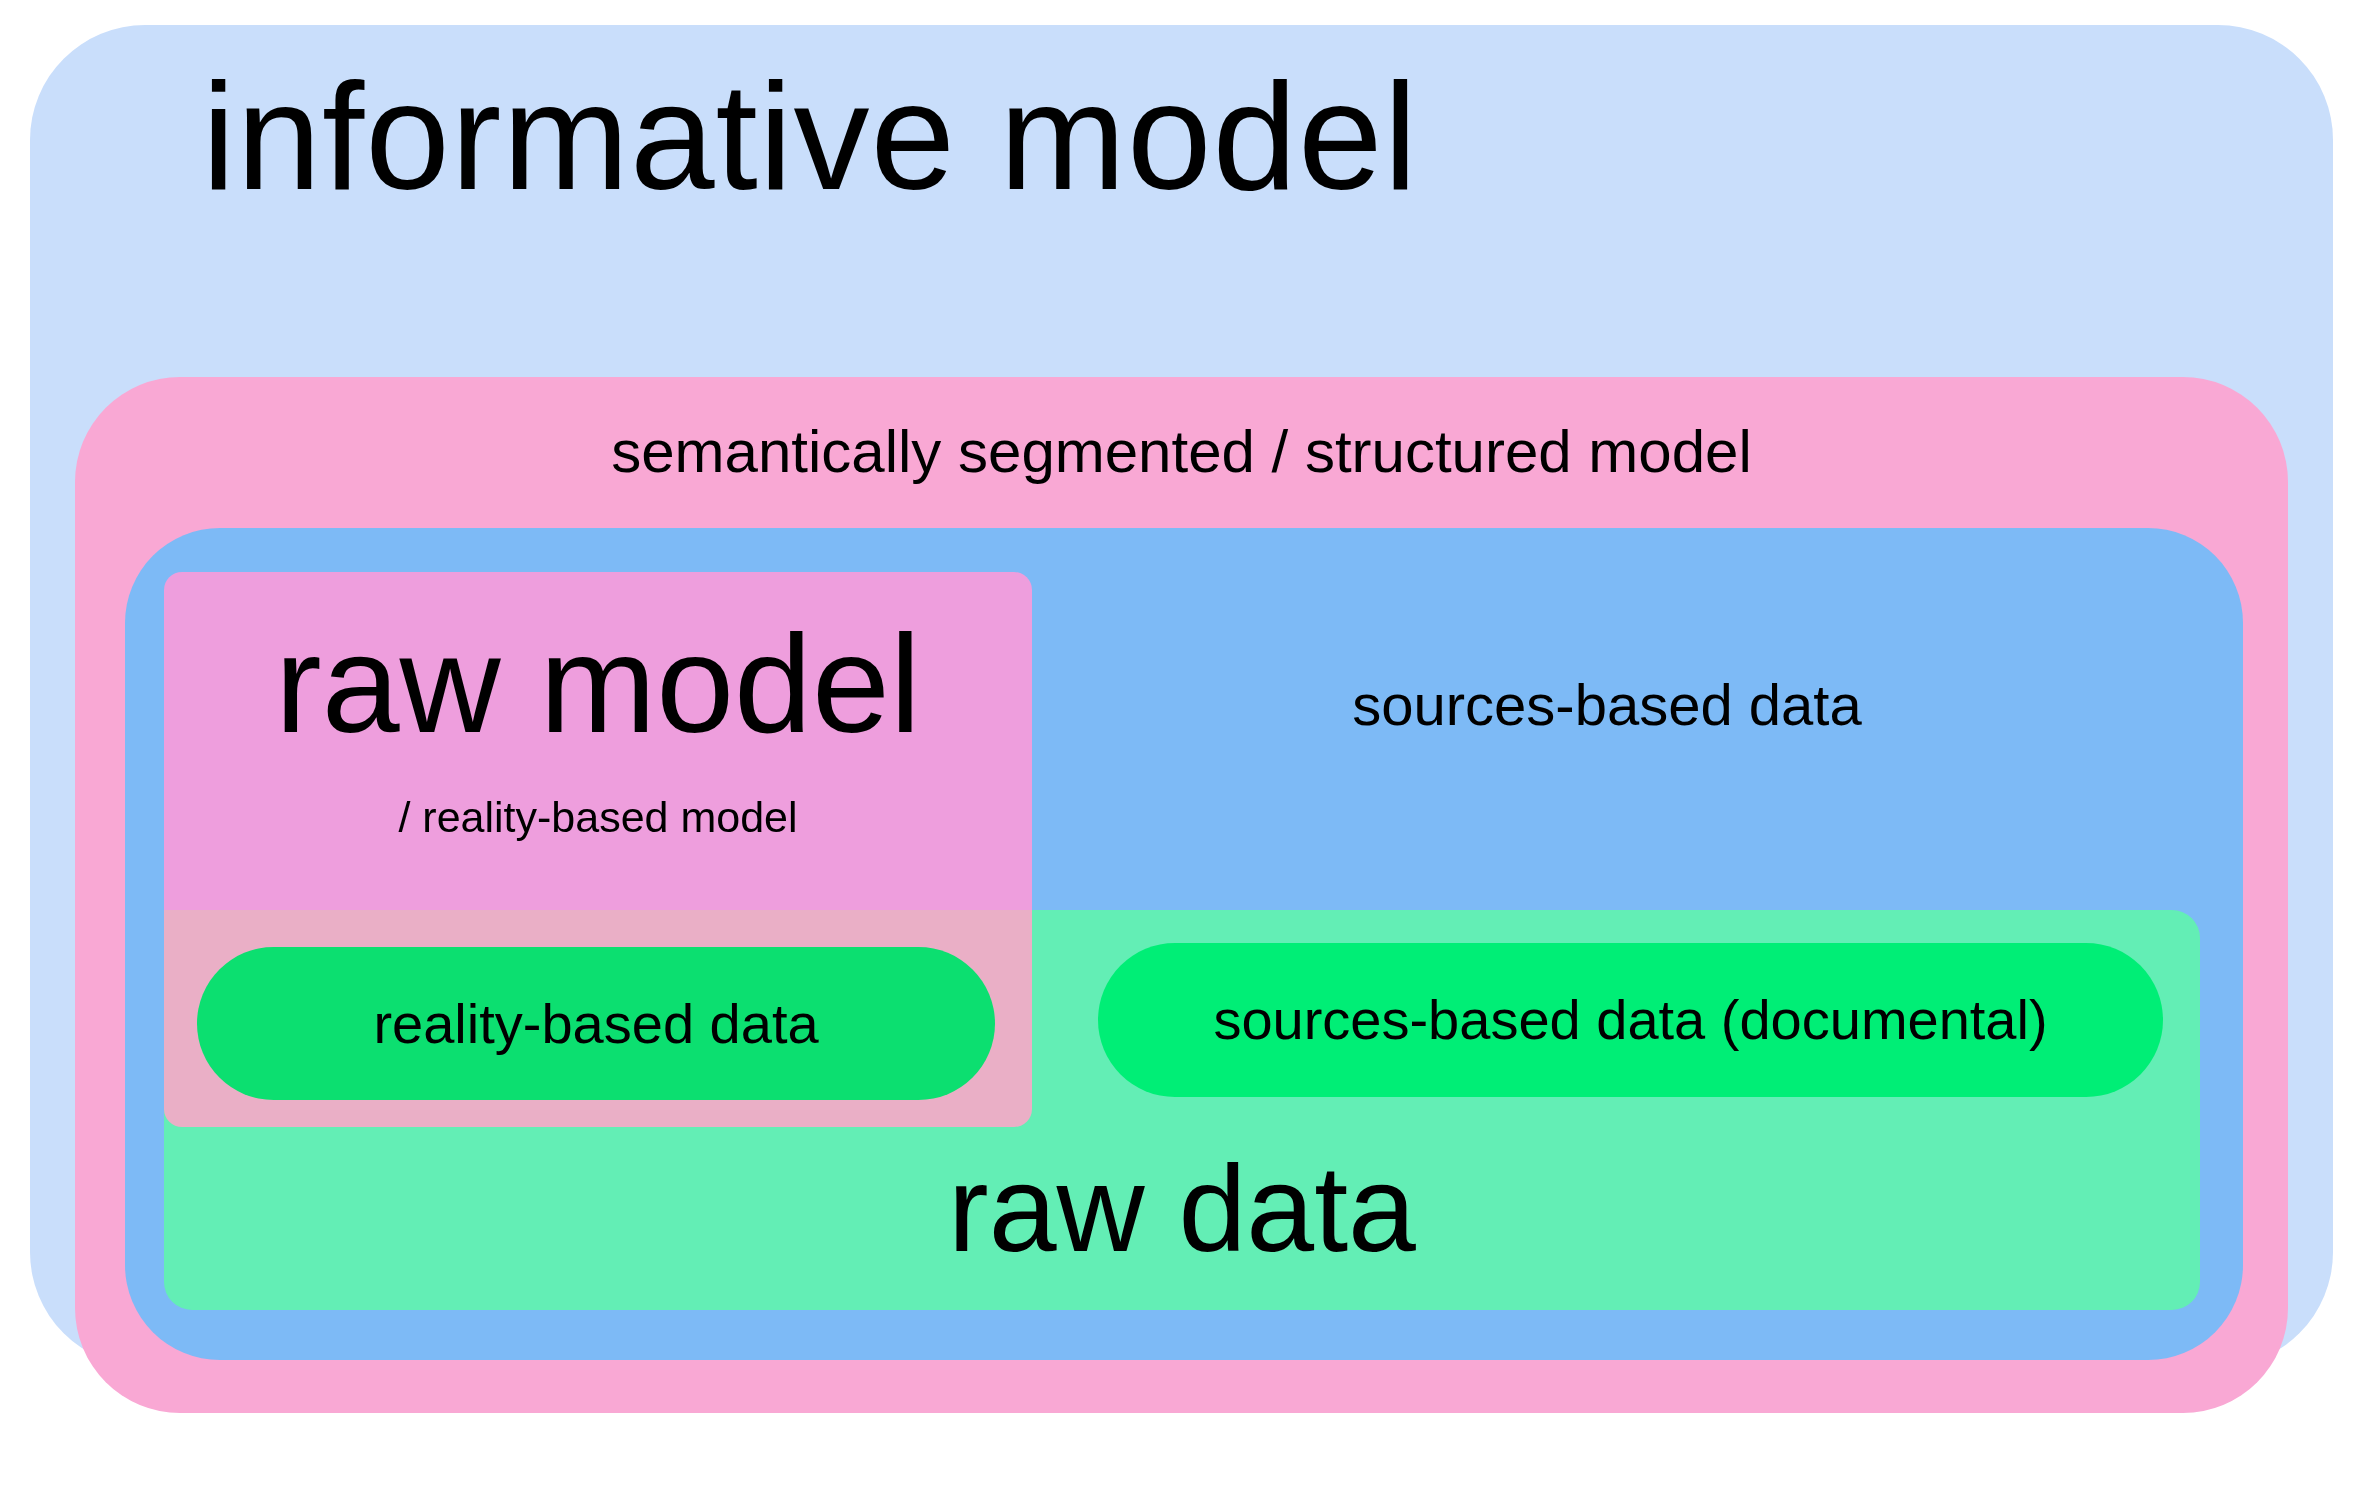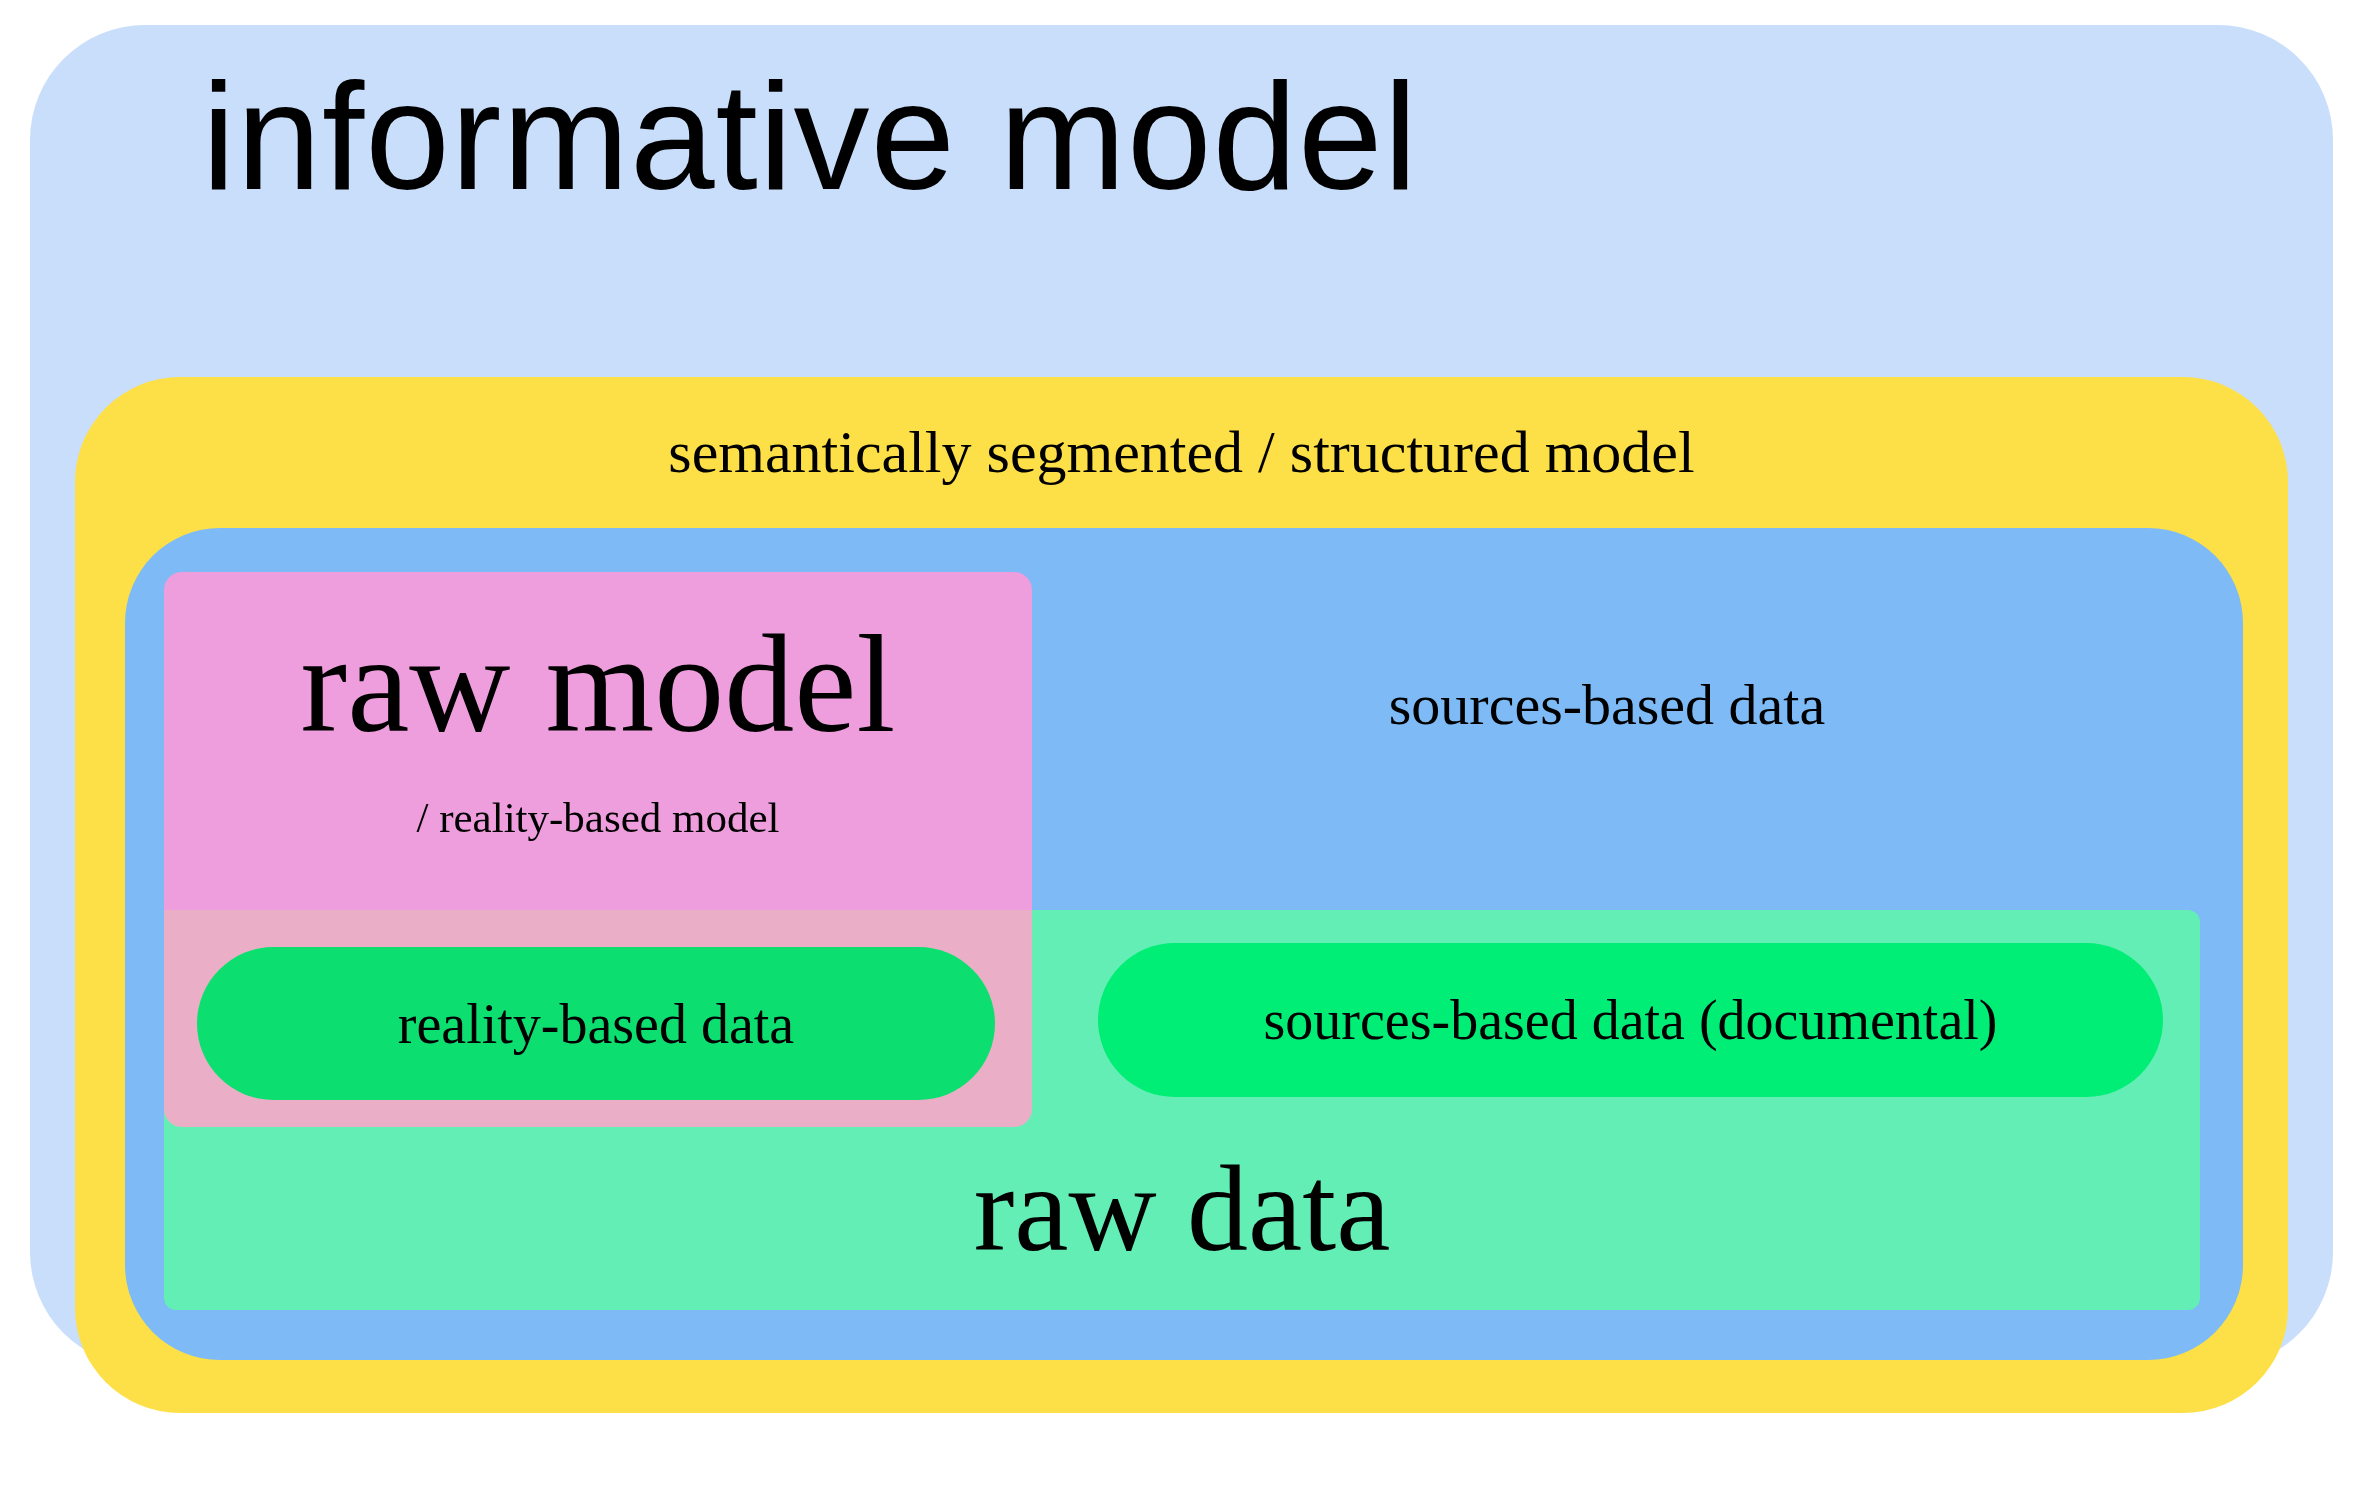--- a/index.html
+++ b/index.html
@@ -55,21 +55,21 @@
   }
   .label-sources-model {
     left: 907px; top: 145px; width: 1150px;
     font-size: 58px; line-height: 1.1;
   }
 
   
   .box-rawdata {
     left: 39px; top: 382px;
     width: 2036px; height: 400px;
-    border-radius: 12px;
+    border-radius: 28px;
   }
   .label-rawdata {
     left: 0; top: 232px; width: 100%;
     font-size: 122px; line-height: 1.1;
   }
 
   
   .box-rawmodel {
     left: 39px; top: 44px;
     width: 868px; height: 555px;
@@ -108,21 +108,21 @@
 </head>
 <body>
 
 <div class="canvas">
 
   <div class="abs box-outer" style="background-color: rgb(201, 222, 251);">
 
     <div class="abs ctr title-main">informative model</div>
 
 
-    <div class="abs box-l2" style="background-color: #fde047; font-family: Liberation Serif, serif;">
+    <div class="abs box-l2" style="background-color: #f9a8d4;">
 
       <div class="abs ctr label-l2">semantically segmented / structured model</div>
 
       <div class="abs box-l3" style="background-color: rgb(125, 186, 246);">
 
         <div class="abs ctr label-sources-model">sources-based data</div>
 
         <div class="abs box-rawdata" style="background-color: rgb(99, 238, 181);">
           <div class="abs ctr label-rawdata">raw data</div>
         </div>

